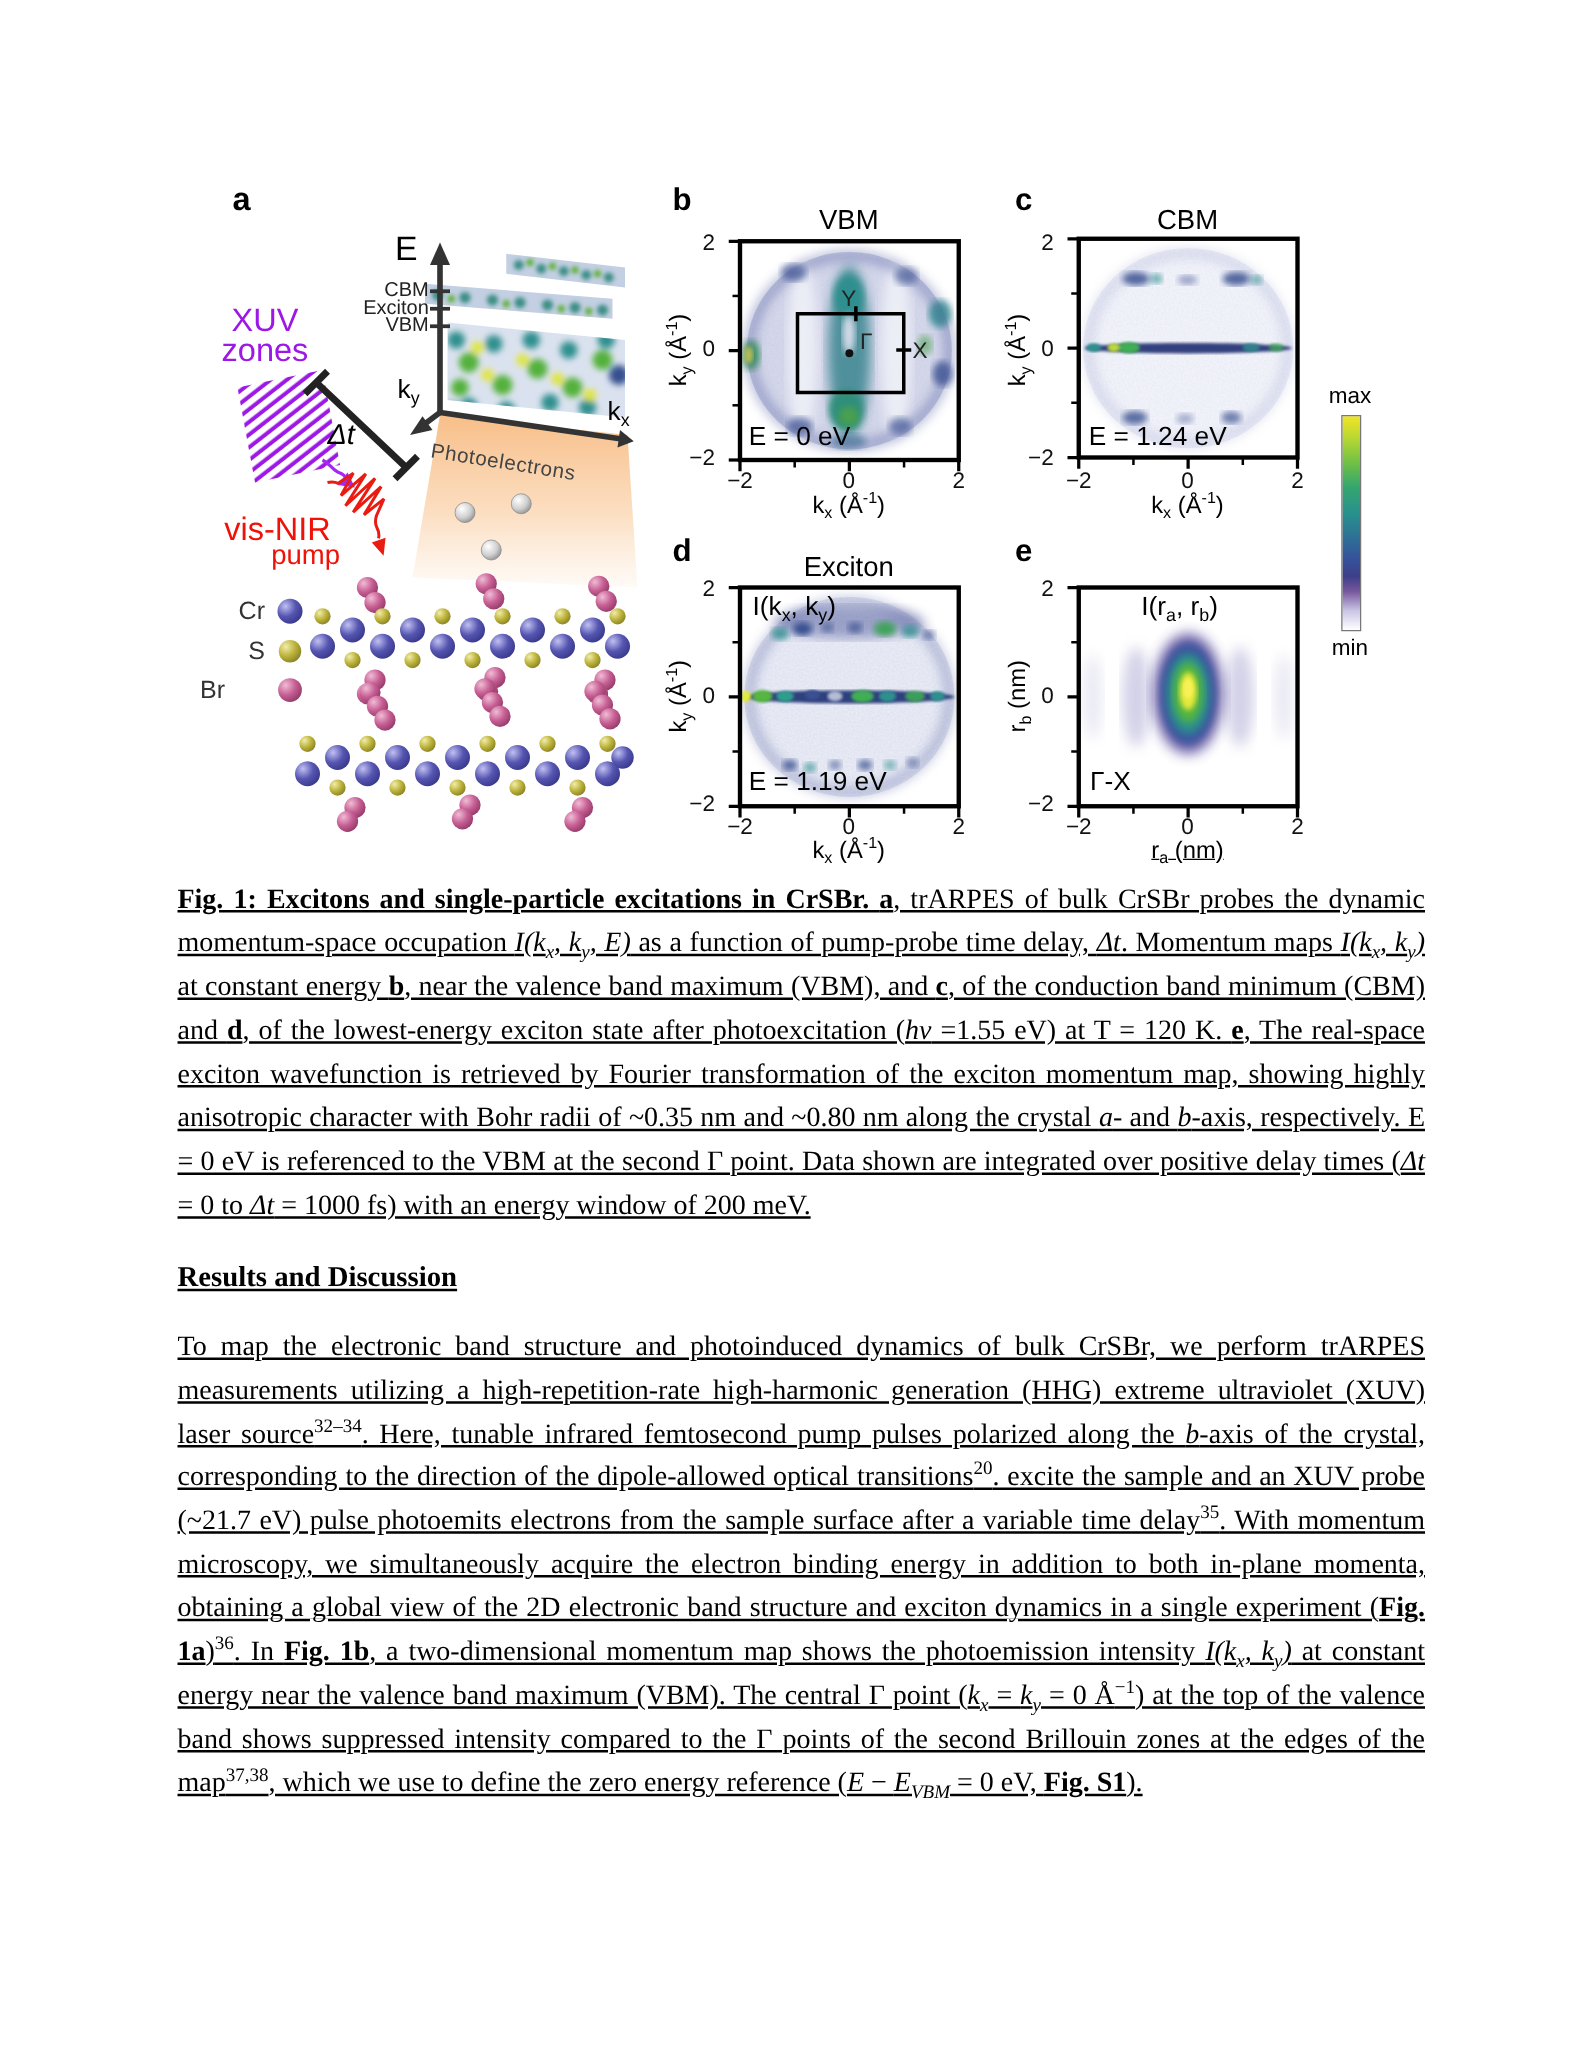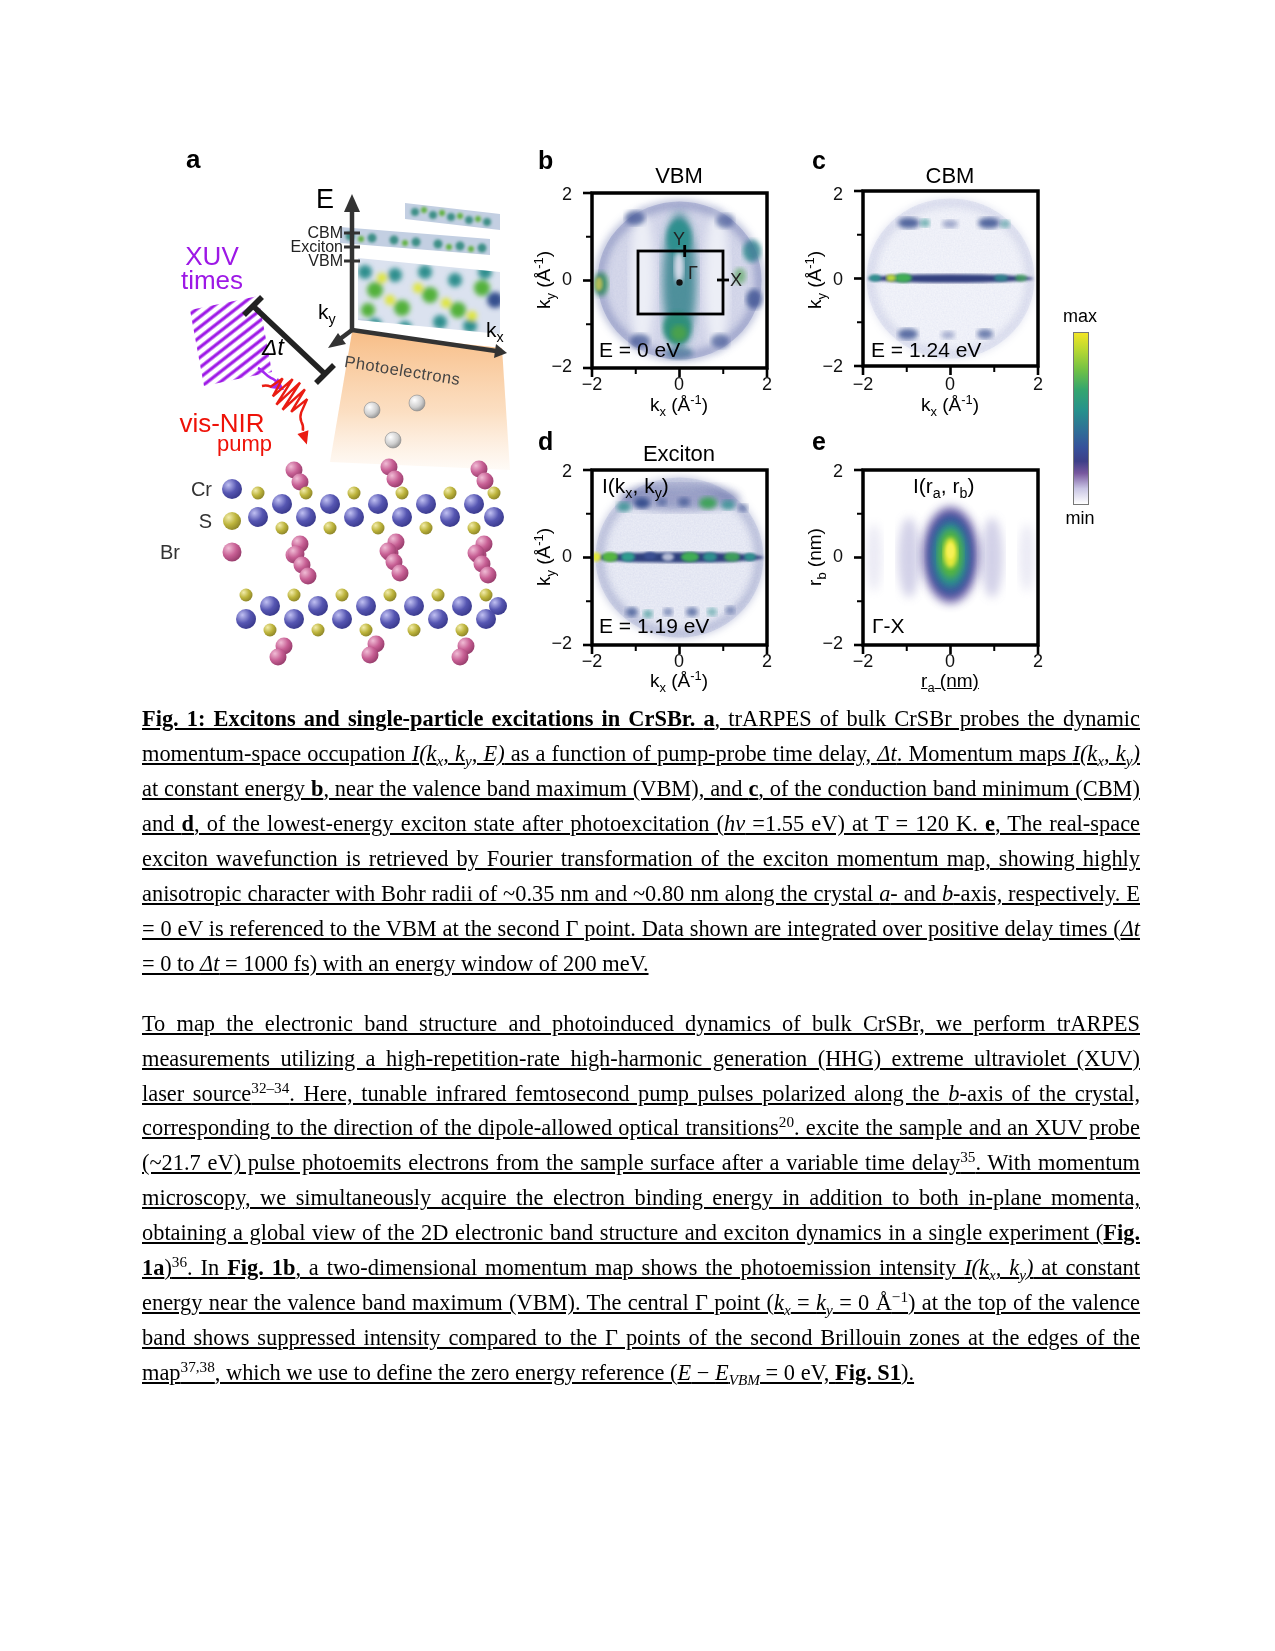--- a/index.html
+++ b/index.html
@@ -262,21 +262,21 @@
       <circle cx="310" cy="517" r="8.5" fill="url(#gBr)"></circle>
   </g>
 </svg>
 
 <div class="abs sans letter" style="left:186px;top:144px;font-size:26px;">a</div>
 <div class="abs sans" style="left:316px;top:184px;font-size:27px;">E</div>
 <div class="abs sans lvl" style="left:265px;top:224px;">CBM</div>
 <div class="abs sans lvl" style="left:265px;top:238px;">Exciton</div>
 <div class="abs sans lvl" style="left:265px;top:252px;">VBM</div>
 <div class="abs sans purple" style="left:163px;top:241px;width:98px;text-align:center;font-size:26px;">XUV</div>
-<div class="abs sans purple" style="left:163px;top:265px;width:98px;text-align:center;font-size:26px;">times</div>
+<div class="abs sans purple" style="left:163px;top:265px;width:98px;text-align:center;font-size:26px;">zones</div>
 <div class="abs sans" style="left:262px;top:334px;font-size:23px;font-style:italic;">Δt</div>
 <div class="abs sans red" style="left:172px;top:408px;width:100px;text-align:center;font-size:26px;">vis-NIR</div>
 <div class="abs sans red" style="left:172px;top:431px;width:100px;text-align:right;font-size:22px;">pump</div>
 <div class="abs sans" style="left:318px;top:300px;font-size:21px;"><span>k</span><sub>y</sub></div>
 <div class="abs sans" style="left:486px;top:318px;font-size:21px;"><span>k</span><sub>x</sub></div>
 <div class="abs sans" style="left:344px;top:361px;font-size:16.5px;color:#444;transform:rotate(9deg);letter-spacing:0.5px;">Photoelectrons</div>
 <div class="abs sans" style="left:160px;top:478px;width:52px;text-align:right;font-size:20px;color:#333;">Cr</div>
 <div class="abs sans" style="left:160px;top:510px;width:52px;text-align:right;font-size:20px;color:#333;">S</div>
 <div class="abs sans" style="left:160px;top:541px;width:52px;text-align:left;font-size:20px;color:#333;">Br</div>
 
@@ -554,14 +554,15 @@
 <div class="abs sans tick x" style="left:841px;top:651px;">−2</div>
 <div class="abs sans tick x" style="left:928px;top:651px;">0</div>
 <div class="abs sans tick x" style="left:1016px;top:651px;">2</div>
 <div class="abs sans ylab" style="left:741px;top:545px;font-size:19px;"><span>r</span><sub>b</sub><span> (nm)</span></div>
 <div class="abs sans axlab" style="left:880px;top:670px;text-decoration:underline;"><span>r</span><sub>a</sub><span> (nm)</span></div>
 <div class="abs sans inner" style="left:913px;top:474px;"><span>I(r</span><sub>a</sub><span>, r</span><sub>b</sub><span>)</span></div>
 <div class="abs sans inner" style="left:872px;top:614px;">Γ-X</div>
 
 <div class="abs serif caption-wrap">
   <p class="cap"><span style="font-weight: bold;">Fig. 1: Excitons and single-particle excitations in CrSBr. </span><span style="font-weight: bold;">a</span><span>, trARPES of bulk CrSBr probes the dynamic momentum-space occupation </span><span style="font-style: italic;">I(k</span><sub style="font-style: italic;">x</sub><span style="font-style: italic;">, k</span><sub style="font-style: italic;">y</sub><span style="font-style: italic;">, E)</span><span> as a function of pump-probe time delay, </span><span style="font-style: italic;">Δt</span><span>. Momentum maps </span><span style="font-style: italic;">I(k</span><sub style="font-style: italic;">x</sub><span style="font-style: italic;">, k</span><sub style="font-style: italic;">y</sub><span style="font-style: italic;">)</span><span> at constant energy </span><span style="font-weight: bold;">b</span><span>, near the valence band maximum (VBM), and </span><span style="font-weight: bold;">c</span><span>, of the conduction band minimum (CBM) and </span><span style="font-weight: bold;">d</span><span>, of the lowest-energy exciton state after photoexcitation (</span><span style="font-style: italic;">hv</span><span> =1.55 eV) at T = 120 K. </span><span style="font-weight: bold;">e</span><span>, The real-space exciton wavefunction is retrieved by Fourier transformation of the exciton momentum map, showing highly anisotropic character with Bohr radii of ~0.35 nm and ~0.80 nm along the crystal </span><span style="font-style: italic;">a</span><span>- and </span><span style="font-style: italic;">b</span><span>-axis, respectively. E = 0 eV is referenced to the VBM at the second Γ point. Data shown are integrated over positive delay times (</span><span style="font-style: italic;">Δt</span><span> = 0 to </span><span style="font-style: italic;">Δt</span><span> = 1000 fs) with an energy window of 200 meV.</span></p>
+  <h2 class="rh">Results and Discussion</h2>
   <p class="bodyp"><span>To map the electronic band structure and photoinduced dynamics of bulk CrSBr, we perform trARPES measurements utilizing a high-repetition-rate high-harmonic generation (HHG) extreme ultraviolet (XUV) laser source</span><sup>32–34</sup><span>. Here, tunable infrared femtosecond pump pulses polarized along the </span><span style="font-style: italic;">b</span><span>-axis of the crystal, corresponding to the direction of the dipole-allowed optical transitions</span><sup>20</sup><span>. excite the sample and an XUV probe (~21.7 eV) pulse photoemits electrons from the sample surface after a variable time delay</span><sup>35</sup><span>. With momentum microscopy, we simultaneously acquire the electron binding energy in addition to both in-plane momenta, obtaining a global view of the 2D electronic band structure and exciton dynamics in a single experiment (</span><span style="font-weight: bold;">Fig. 1a</span><span>)</span><sup>36</sup><span>. In </span><span style="font-weight: bold;">Fig. 1b</span><span>, a two-dimensional momentum map shows the photoemission intensity </span><span style="font-style: italic;">I(k</span><sub style="font-style: italic;">x</sub><span style="font-style: italic;">, k</span><sub style="font-style: italic;">y</sub><span style="font-style: italic;">)</span><span> at constant energy near the valence band maximum (VBM). The central Γ point (</span><span style="font-style: italic;">k</span><sub style="font-style: italic;">x</sub><span> = </span><span style="font-style: italic;">k</span><sub style="font-style: italic;">y</sub><span> = 0 Å</span><sup>−1</sup><span>) at the top of the valence band shows suppressed intensity compared to the Γ points of the second Brillouin zones at the edges of the map</span><sup>37,38</sup><span>, which we use to define the zero energy reference (</span><span style="font-style: italic;">E</span><span> − </span><span style="font-style: italic;">E</span><sub style="font-style: italic;">VBM</sub><span> = 0 eV, </span><span style="font-weight: bold;">Fig. S1</span><span>).</span></p>
 </div>
 
 </body></html>

